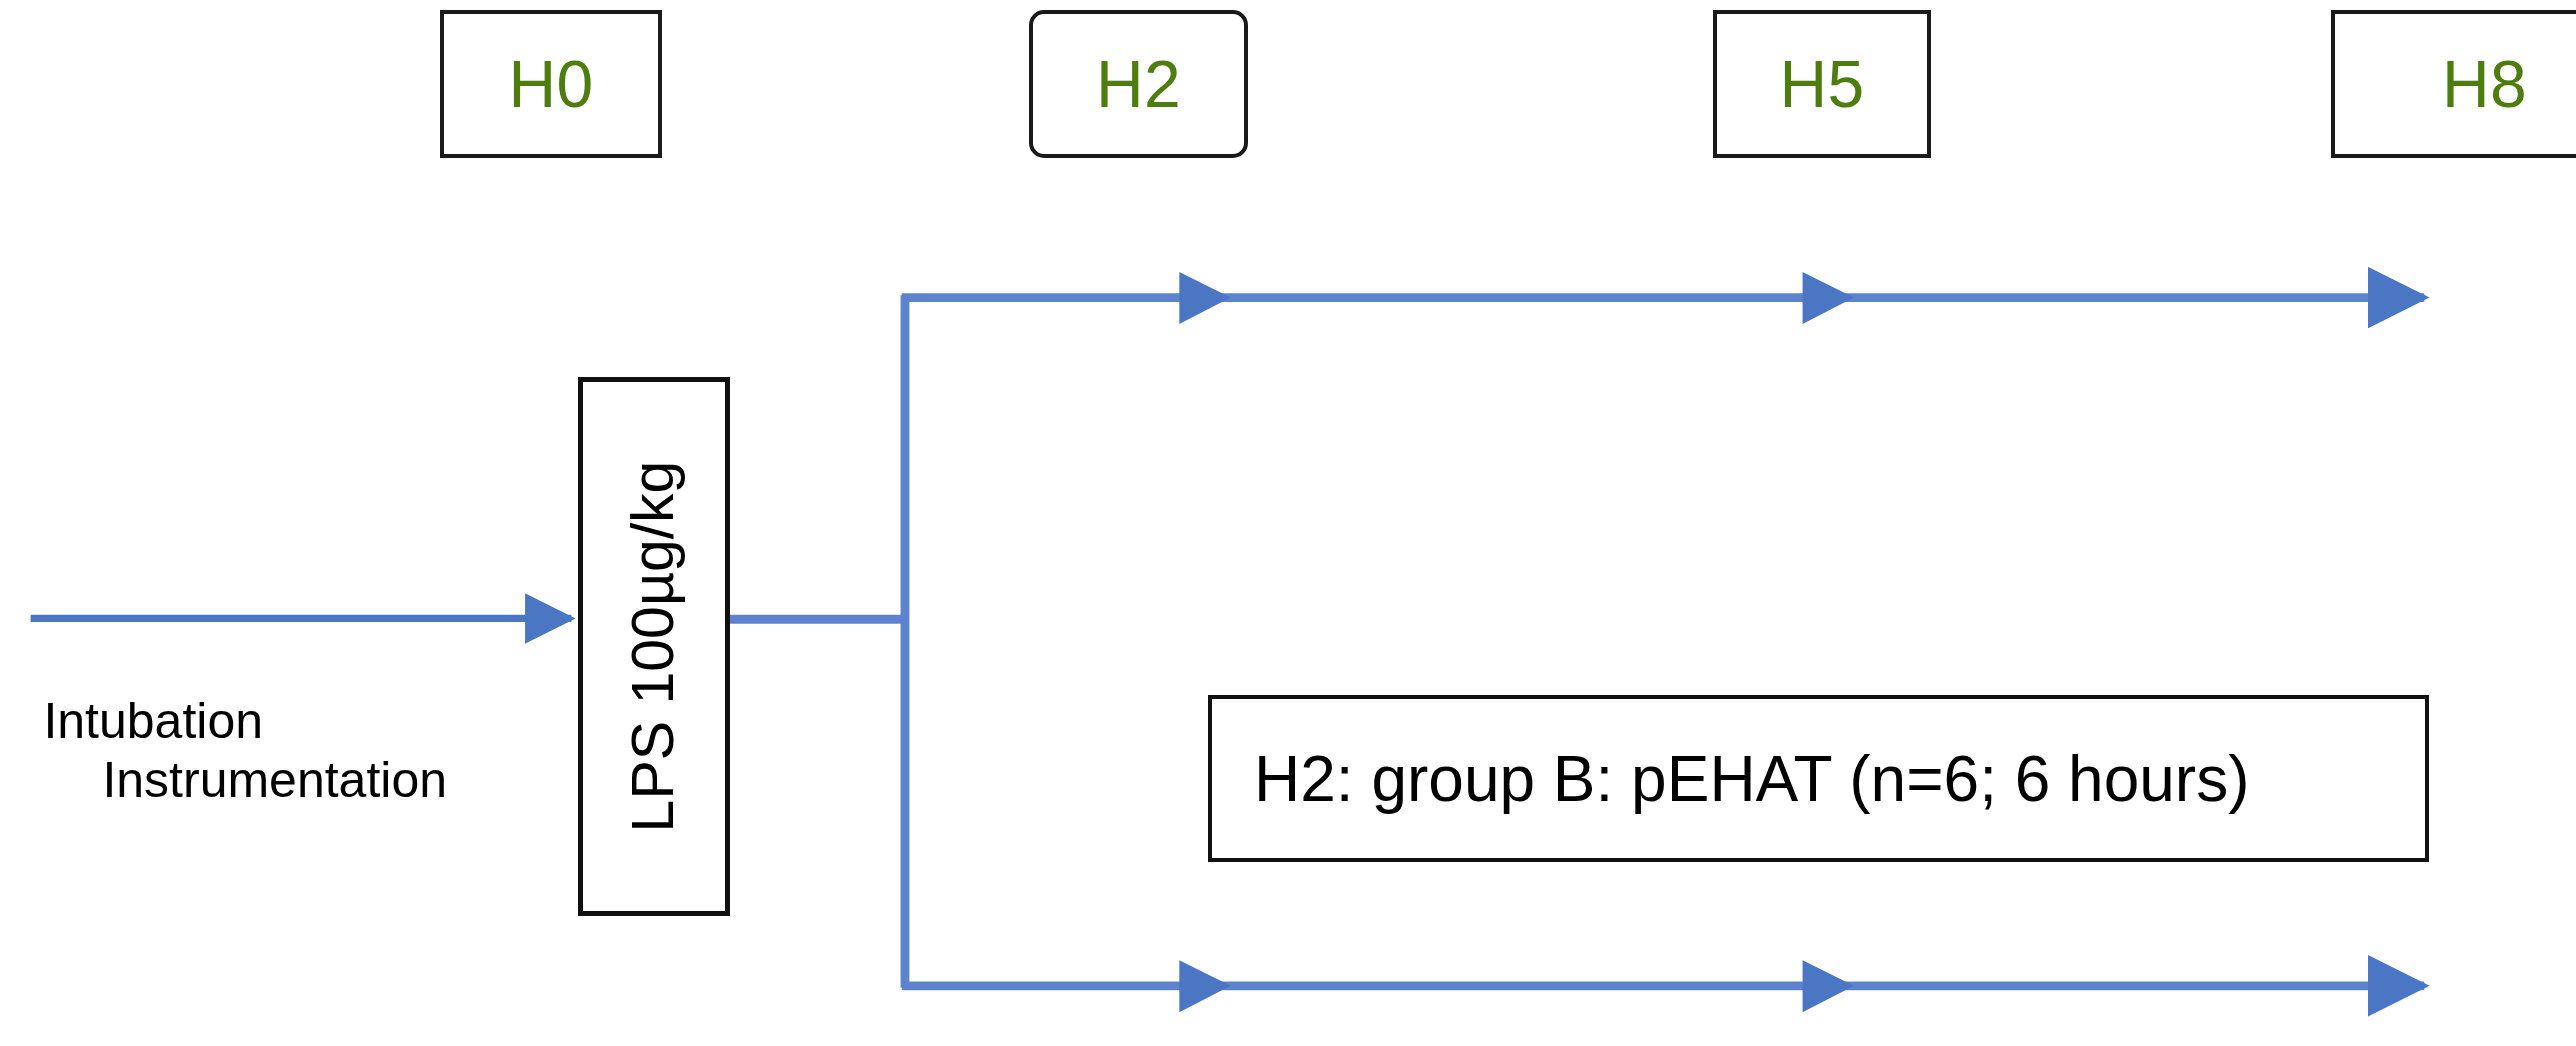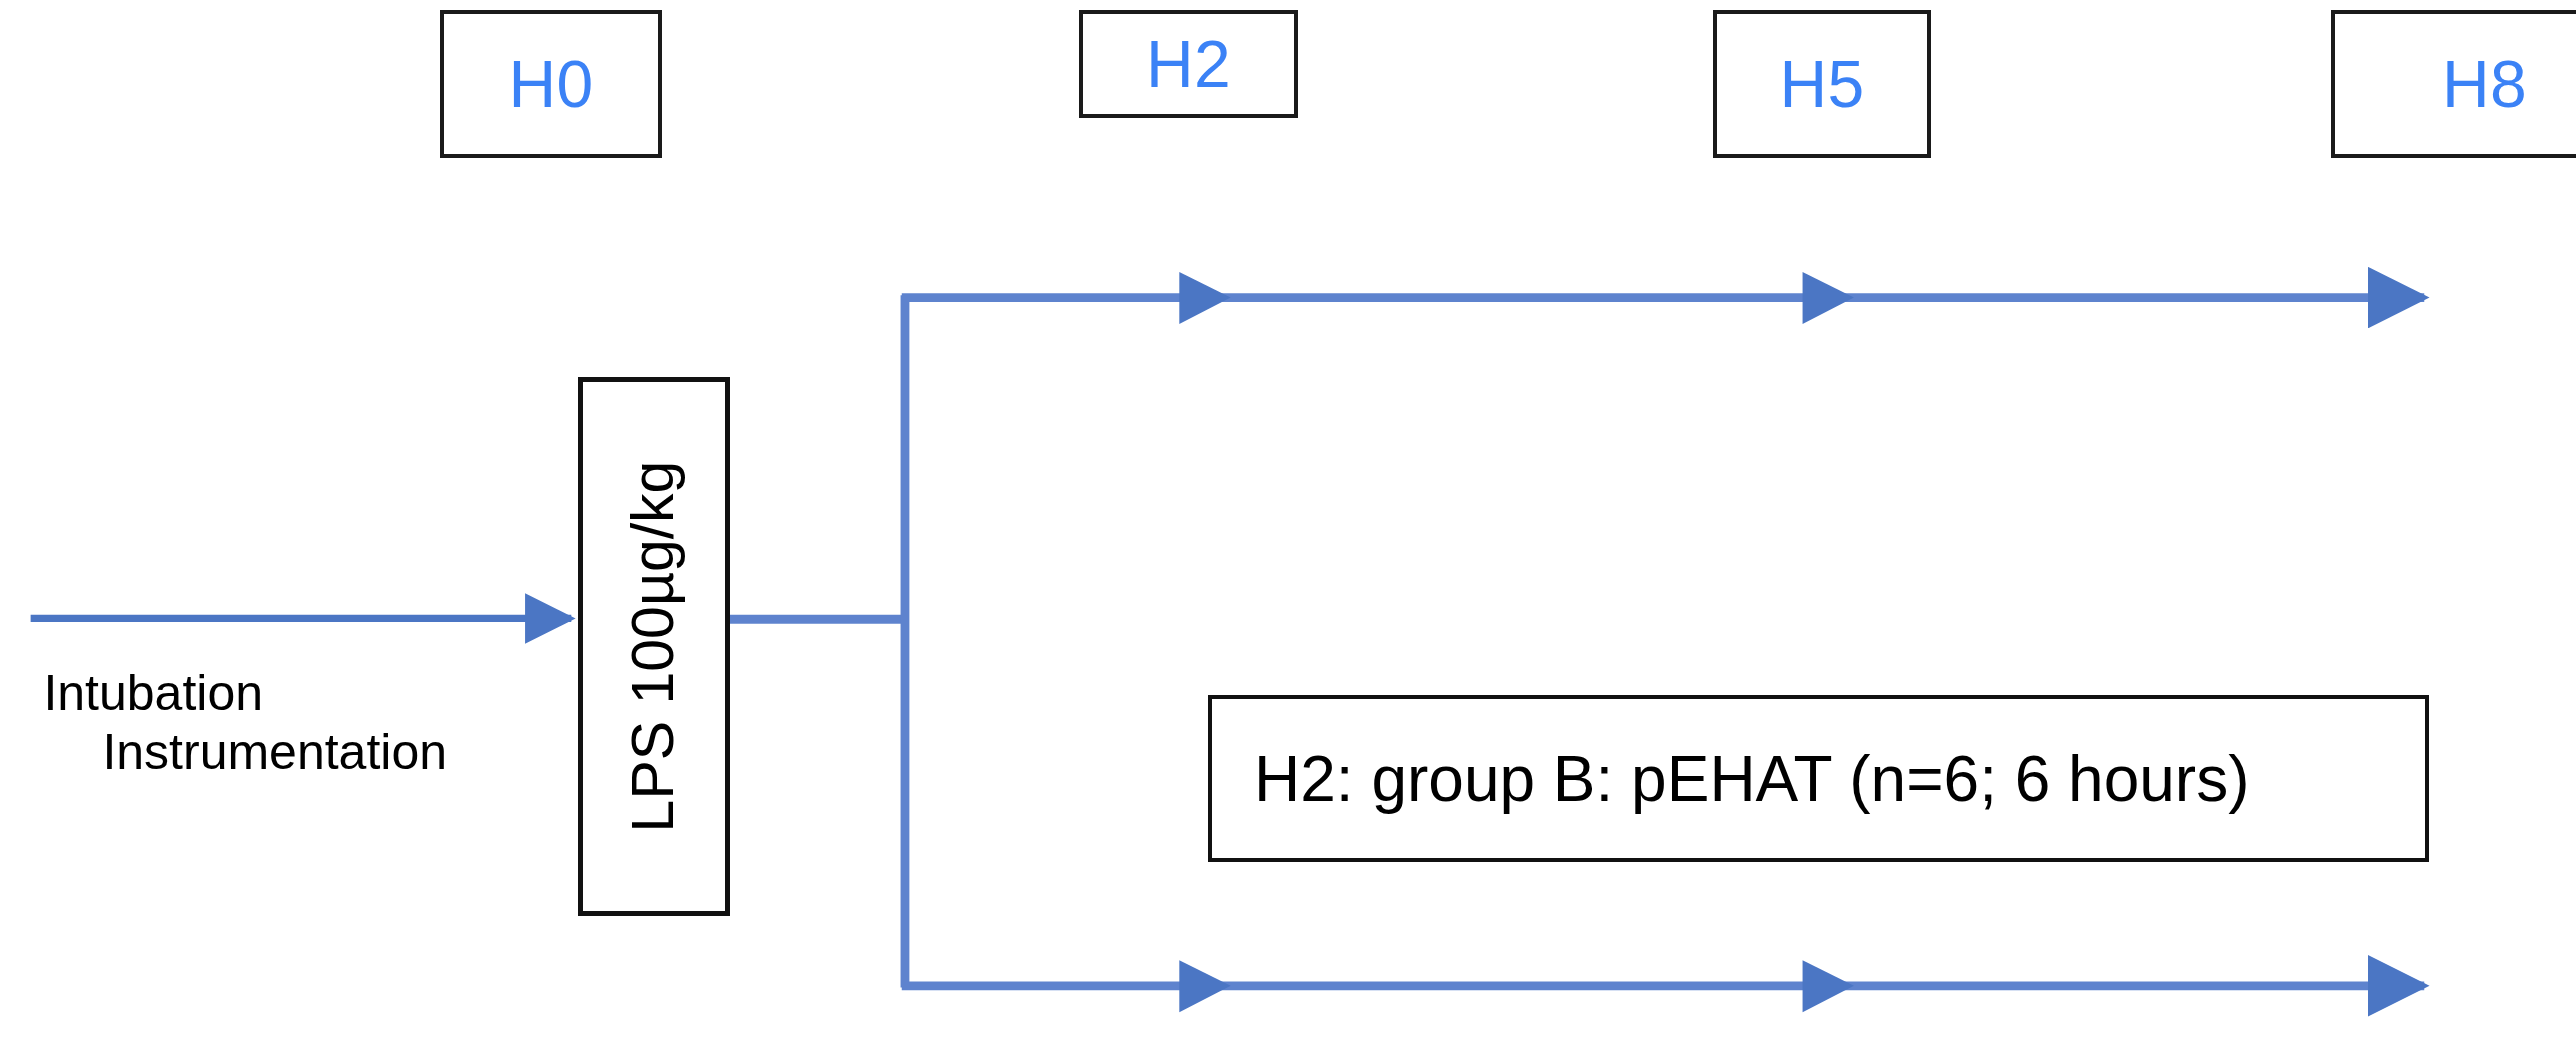--- a/index.html
+++ b/index.html
@@ -23,21 +23,21 @@
   .timepoint-box {
     position: absolute;
     box-sizing: border-box;
     background: #ffffff;
     border: 4px solid #1a1a1a;
     display: flex;
     align-items: center;
     justify-content: center;
     font-size: 66px;
     line-height: 1;
-    color: #3b82f6;
+    color: #4d7c0f;
     letter-spacing: 0.4px;
   }
 
   
   .lps-box {
     position: absolute;
     box-sizing: border-box;
     background: #ffffff;
     border: 5.6px solid #111111;
     display: flex;
@@ -68,21 +68,21 @@
 
   
   .caption-block {
     position: absolute;
     font-size: 50px;
     line-height: 1.18;
     color: #000000;
     white-space: nowrap;
   }
   .caption-line { display: block; }
-  .caption-line.indent-1 { padding-left: 29px; }
+  .caption-line.indent-1 { padding-left: 29px; margin-top: 28px; }
   .caption-line.indent-2 { padding-left: 88px; }
 
   
   #connectors {
     position: absolute;
     left: 0;
     top: 0;
     width: 2576px;
     height: 1046px;
     pointer-events: none;
@@ -114,21 +114,21 @@
     <polygon points="2247,339 2247,404 2311,371" fill="#4B76C4"></polygon>
 
     <line x1="1124" y1="1229" x2="3022" y2="1229" stroke="#5E83CE" stroke-width="11" marker-end="url(#arrowhead)"></line>
     <polygon points="1470,1197 1470,1262 1534,1229" fill="#4B76C4"></polygon>
     <polygon points="2247,1197 2247,1262 2311,1229" fill="#4B76C4"></polygon>
   </svg>
 
   <div class="timepoint-box" style="left:440px; top:10.4px; width:222px; height:148px;">
     <span>H0</span>
   </div>
-  <div class="timepoint-box" style="left:1079px; top:10.4px; width:219px; height:108px;">
+  <div class="timepoint-box" style="left:1029px; top:10.4px; width:219px; height:148px;border-radius:15px;">
     <span>H2</span>
   </div>
   <div class="timepoint-box" style="left:1713px; top:10.4px; width:218px; height:148px;">
     <span>H5</span>
   </div>
   <div class="timepoint-box" style="left:2331px; top:10.4px; width:262px; height:148px;padding-left:45px;">
     <span>H8</span>
   </div>
 
   <div class="lps-box" style="left:578px; top:377px; width:152px; height:539px;">

